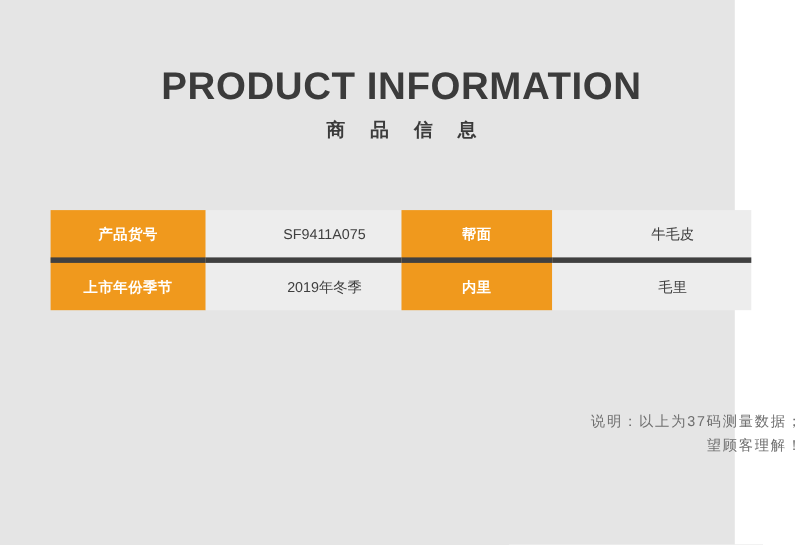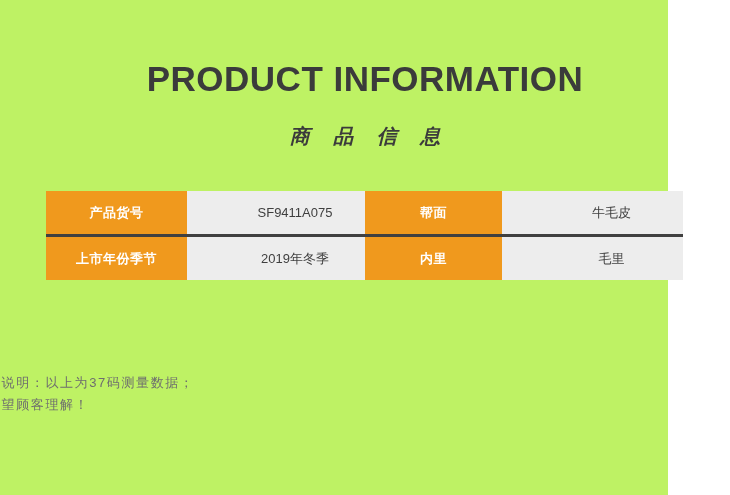--- a/index.html
+++ b/index.html
@@ -10,50 +10,49 @@
     width: 730px;
     height: 495px;
     background: #ffffff;
     font-family: "Liberation Sans", "DejaVu Sans", sans-serif;
     overflow: hidden;
   }
   .page {
     position: relative;
     width: 668px;
     height: 495px;
-    background: #bef264;
+    background: #e5e5e5;
     box-sizing: border-box;
   }
 
   
   .header {
     position: absolute;
     left: 0;
     top: 58px;
     width: 730px;
     text-align: center;
   }
   .title {
     font-size: 35px;
     font-weight: bold;
     color: #3b3b3b;
     letter-spacing: 0.5px;
     line-height: 42px;
     white-space: nowrap;
   }
   .subtitle {
-    margin-top: 24px;
-    font-size: 20px;
+    margin-top: 7px;
+    font-size: 17px;
     font-weight: bold;
     color: #3b3b3b;
     letter-spacing: 9px;
     text-indent: 9px;
     line-height: 24px;
     white-space: nowrap;
-    font-style: italic;
   }
 
   
   .spec-table {
     position: absolute;
     left: 46px;
     top: 191px;
     width: 637px;
     border-collapse: collapse;
     table-layout: fixed;
@@ -75,34 +74,34 @@
     font-weight: bold;
     letter-spacing: 0.5px;
   }
   td.val {
     background: #ededed;
     color: #3f3f3f;
     font-weight: normal;
     padding-left: 38px;
   }
   
-  .spec-table tr + tr td { border-top: 3px solid #404040; }
+  .spec-table tr + tr td { border-top: 5px solid #404040; }
 
   .col-l1 { width: 141px; }
   .col-v1 { width: 178px; }
   .col-l2 { width: 137px; }
   .col-v2 { width: 181px; }
 
   
   .note {
     position: absolute;
     left: 0;
     top: 372px;
     width: 730px;
-    text-align: left;
+    text-align: right;
     color: #6e6e6e;
   }
   .note-line {
     font-size: 13px;
     line-height: 22px;
     letter-spacing: 1.6px;
     text-indent: 1.6px;
     white-space: nowrap;
   }
 </style>

